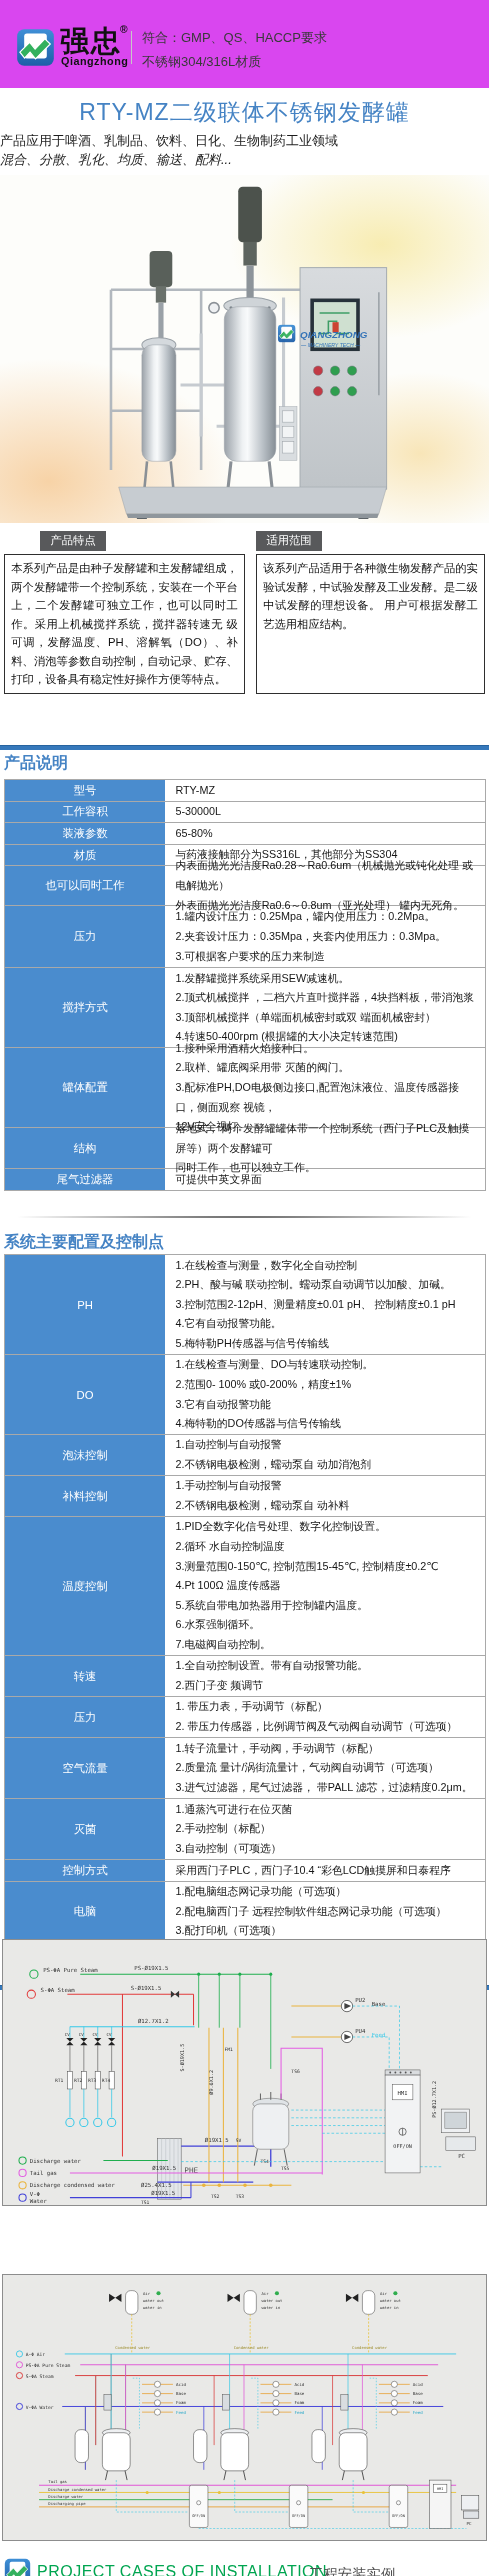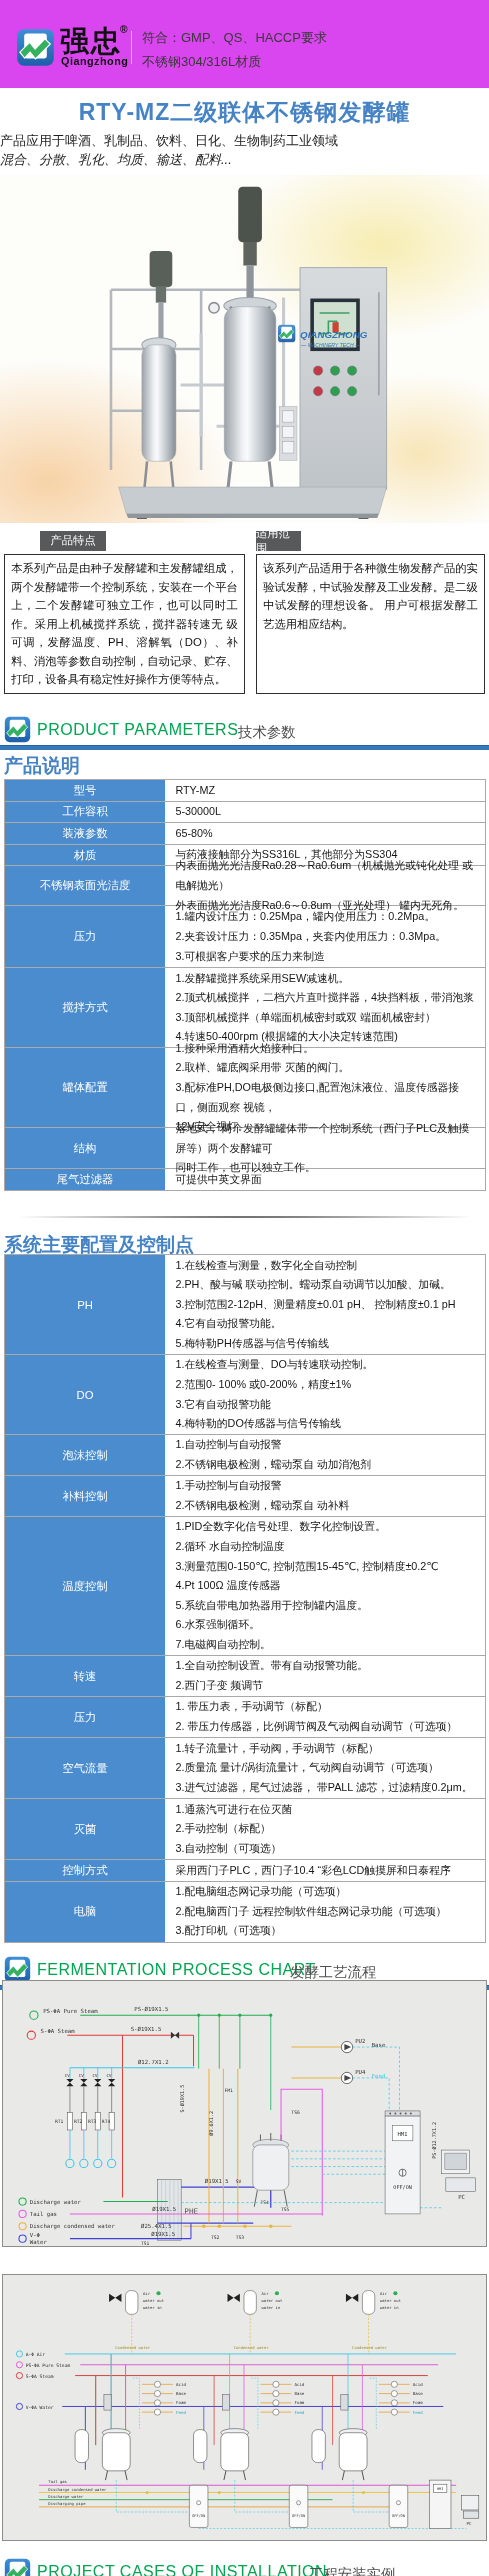--- a/index.html
+++ b/index.html
@@ -6,38 +6,38 @@
   #page{position:relative;width:489px;height:4111px;background:#fff;overflow:hidden;
         font-family:"Liberation Sans","DejaVu Sans",sans-serif;color:#222;}
   .abs{position:absolute;}
   
   .brand-cn{font-size:29px;font-weight:bold;color:#111;letter-spacing:2.1px;line-height:1;}
   .brand-reg{font-size:10.3px;font-weight:bold;color:#111;}
   .brand-en{font-size:10.8px;font-weight:bold;color:#111;letter-spacing:0.5px;}
   .vdiv{width:0.5px;background:#c7c7c7;}
   .tagline{font-size:13px;color:#3a3a3a;}
   
-  .big-title{width:489px;text-align:center;font-size:23px;font-weight:bold;color:#4583c4;letter-spacing:1px;}
+  .big-title{width:489px;text-align:center;font-size:23px;font-weight:normal;color:#4583c4;letter-spacing:1px;}
   .sub-title{width:489px;font-size:13px;color:#1d1d1d;}
   
   .hero-bg{left:0;top:175px;width:489px;height:348px;
     background:
       radial-gradient(216px 134px at 78% 20%, rgba(246,232,160,.80), rgba(246,232,160,0) 70%),
       radial-gradient(268px 175px at 10% 88%, rgba(242,176,98,.55), rgba(242,176,98,0) 70%),
       radial-gradient(165px 113px at 86% 80%, rgba(244,210,130,.55), rgba(244,210,130,0) 72%),
       #fdfdfa;}
   
   .tab{background:#58595b;color:#fff;font-size:11.3px;display:flex;align-items:center;justify-content:center;}
   .fbox{background:#fff;border:1px solid #2e2e2e;font-size:11.3px;line-height:18.5px;color:#111;
         padding:4.1px 6.2px;box-sizing:border-box;text-align:justify;}
   
   .sec-en{font-size:16px;color:#00a550;letter-spacing:0.5px;}
   .sec-cn{font-size:14.4px;color:#4f4f4f;}
   .blue-bar{left:0;width:489px;height:3.6px;background:#3578bb;border-top:1px solid #26639f;}
-  .h-blue{font-size:19px;font-weight:bold;color:#4583c4;}
+  .h-blue{font-size:16px;font-weight:bold;color:#4583c4;}
   
   .ptable{border:0.5px solid #a9a9a9;box-sizing:border-box;}
   .trow{display:flex;border-bottom:1px solid #a9a9a9;}
   .trow:last-child{border-bottom:none;}
   .tlabel{width:161px;min-width:161px;background:#4a8cce;color:#fff;font-size:11.3px;
           display:flex;align-items:center;justify-content:center;text-align:center;
           border-right:1.5px solid #fff;box-sizing:border-box;padding:1px 3.1px;}
   .tcell{flex:1;display:flex;align-items:center;font-size:10.8px;color:#161616;
          line-height:19.6px;padding:0.5px 5.2px 0.5px 9.3px;white-space:pre-line;box-sizing:border-box;}
   .thin-div{height:1.5px;background:radial-gradient(48% 100% at 50% 50%, rgba(25,25,25,.8), rgba(25,25,25,0));}
@@ -152,31 +152,24 @@
     <polygon points="505,658 525,658 522,668 508,668" fill="#5c6368"></polygon>
 
     <g opacity="0.95">
       <use href="#qz-logo" x="348" y="282" width="36" height="36"></use>
       <text x="392" y="308" font-size="19" font-weight="bold" font-style="italic" fill="#2e6fb6">QIANGZHONG</text>
       <text x="394" y="327" font-size="10" font-style="italic" fill="#2e6fb6">— MACHINERY TECH —</text>
     </g>
   </svg>
 
   <div class="abs tab" style="left:4.1px;top:531px;width:66px;height:19.6px;margin-left:36px;">产品特点</div>
-  <div class="abs tab" style="left:256px;top:531px;width:45px;height:19.6px;">适用范围</div>
+  <div class="abs tab" style="left:256px;top:531px;width:66px;height:19.6px;">适用范围</div>
   <div class="abs fbox" style="left:4.1px;top:554px;width:241px;height:140px;">本系列产品是由种子发酵罐和主发酵罐组成，两个发酵罐带一个控制系统，安装在一个平台上，二个发酵罐可独立工作，也可以同时工作。采用上机械搅拌系统，搅拌器转速无 级可调，发酵温度、PH、溶解氧（DO）、补料、消泡等参数自动控制，自动记录、贮存、打印，设备具有稳定性好操作方便等特点。</div>
   <div class="abs fbox" style="left:256px;top:554px;width:229px;height:140px;">该系列产品适用于各种微生物发酵产品的实验试发酵，中试验发酵及工业发酵。是二级中试发酵的理想设备。 用户可根据发酵工艺选用相应结构。</div>
 
-  <div class="abs" style="left:0;top:716px;width:489px;height:29px;">
-    <svg class="abs" style="left:4.1px;top:0;" width="27" height="27" viewBox="0 0 52 52">
-        <use href="#qz-logo"></use>
-      </svg>
-    <span class="abs sec-en" style="left:37px;top:5.2px;">PRODUCT PARAMETERS</span>
-    <span class="abs sec-cn" style="left:238px;top:6.7px;">技术参数</span>
-  </div>
   <div class="abs blue-bar" style="top:745px;"></div>
 
   <div class="abs h-blue" style="left:4.1px;top:753px;">产品说明</div>
 
   <div class="abs ptable" style="left:4.1px;top:779px;width:482px;">
     <div class="trow" style="height:20.6px">
         <div class="tlabel">型号</div>
         <div class="tcell">RTY-MZ</div>
       </div>
     <div class="trow" style="height:20.6px">
@@ -185,21 +178,21 @@
       </div>
     <div class="trow" style="height:20.6px">
         <div class="tlabel">装液参数</div>
         <div class="tcell">65-80%</div>
       </div>
     <div class="trow" style="height:20.6px">
         <div class="tlabel">材质</div>
         <div class="tcell">与药液接触部分为SS316L，其他部分为SS304</div>
       </div>
     <div class="trow" style="height:39px">
-        <div class="tlabel">不锈钢表面光洁度</div>
+        <div class="tlabel">也可以同时工作</div>
         <div class="tcell">内表面抛光光洁度Ra0.28～Ra0.6um（机械抛光或钝化处理 或电解抛光）
 外表面抛光光洁度Ra0.6～0.8um（亚光处理） 罐内无死角。</div>
       </div>
     <div class="trow" style="height:61px">
         <div class="tlabel">压力</div>
         <div class="tcell">1.罐内设计压力：0.25Mpa，罐内使用压力：0.2Mpa。
 2.夹套设计压力：0.35Mpa，夹套内使用压力：0.3Mpa。
 3.可根据客户要求的压力来制造</div>
       </div>
     <div class="trow" style="height:79px">
@@ -303,21 +296,21 @@
 
   <div class="abs" style="left:0;top:1956px;width:489px;height:29px;">
     <svg class="abs" style="left:4.1px;top:0;" width="27" height="27" viewBox="0 0 52 52">
         <use href="#qz-logo"></use>
       </svg>
     <span class="abs sec-en" style="left:37px;top:5.2px;">FERMENTATION PROCESS CHART</span>
     <span class="abs sec-cn" style="left:290px;top:6.7px;">发酵工艺流程</span>
   </div>
   <div class="abs blue-bar" style="top:1985px;"></div>
 
-  <div class="abs diagram" style="top:1980px;">
+  <div class="abs diagram" style="top:1939px;">
     <svg width="483" height="265" viewBox="0 0 938 514" class="dlabel" font-size="11" fill="#333">
 
       <circle cx="60" cy="66" r="8" fill="none" stroke="#1fae4e" stroke-width="2"></circle>
       <text x="78" y="61">PS-ΦA  Pure Steam</text>
       <text x="255" y="58">PS-Ø19X1.5</text>
       <path d="M150 66 H520" stroke="#1fae4e" stroke-width="2" fill="none"></path>
       <g fill="#1fae4e">
           <circle cx="380" cy="66" r="3"></circle>
           <circle cx="420" cy="66" r="3"></circle>
           <circle cx="460" cy="66" r="3"></circle>

